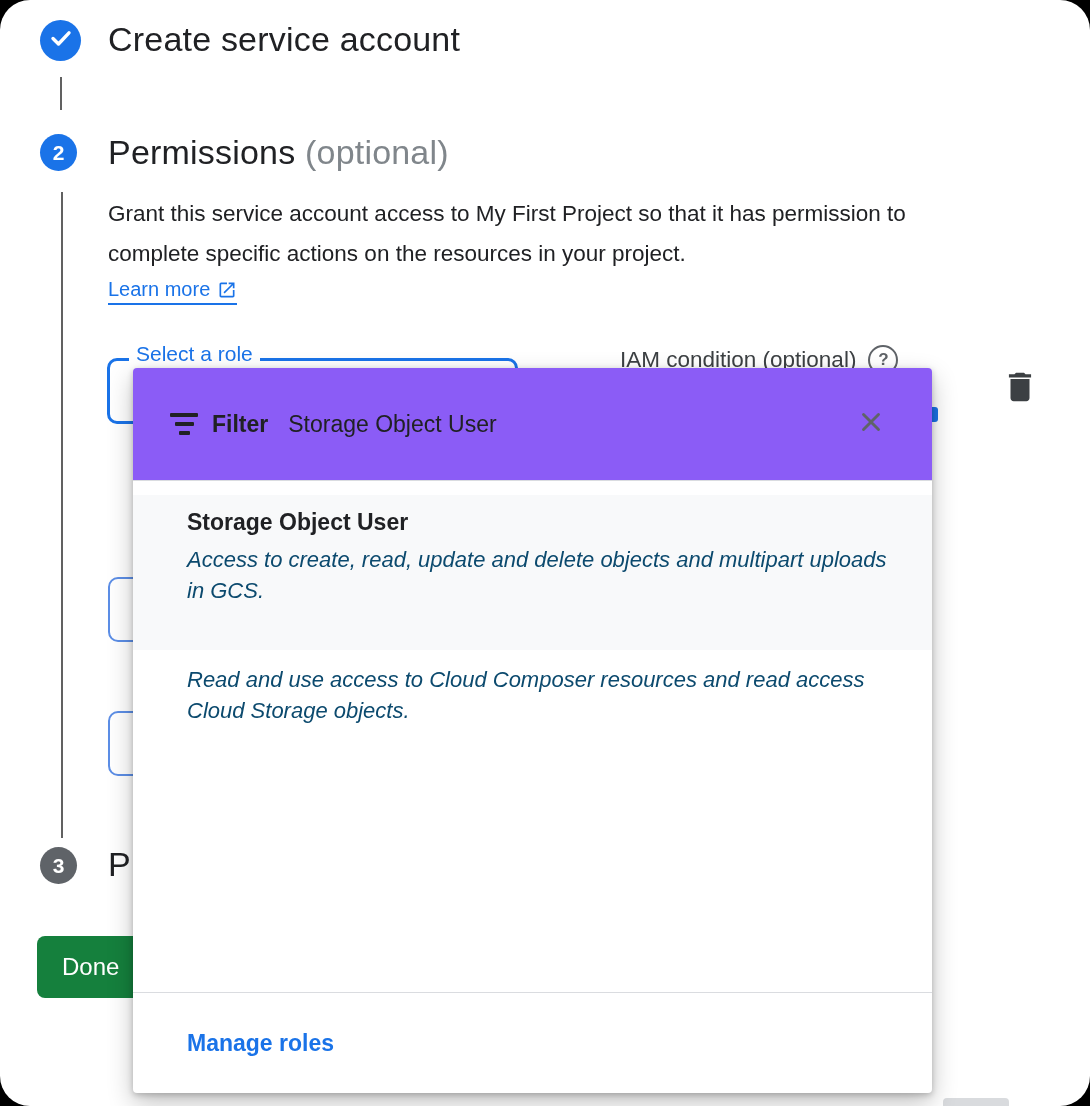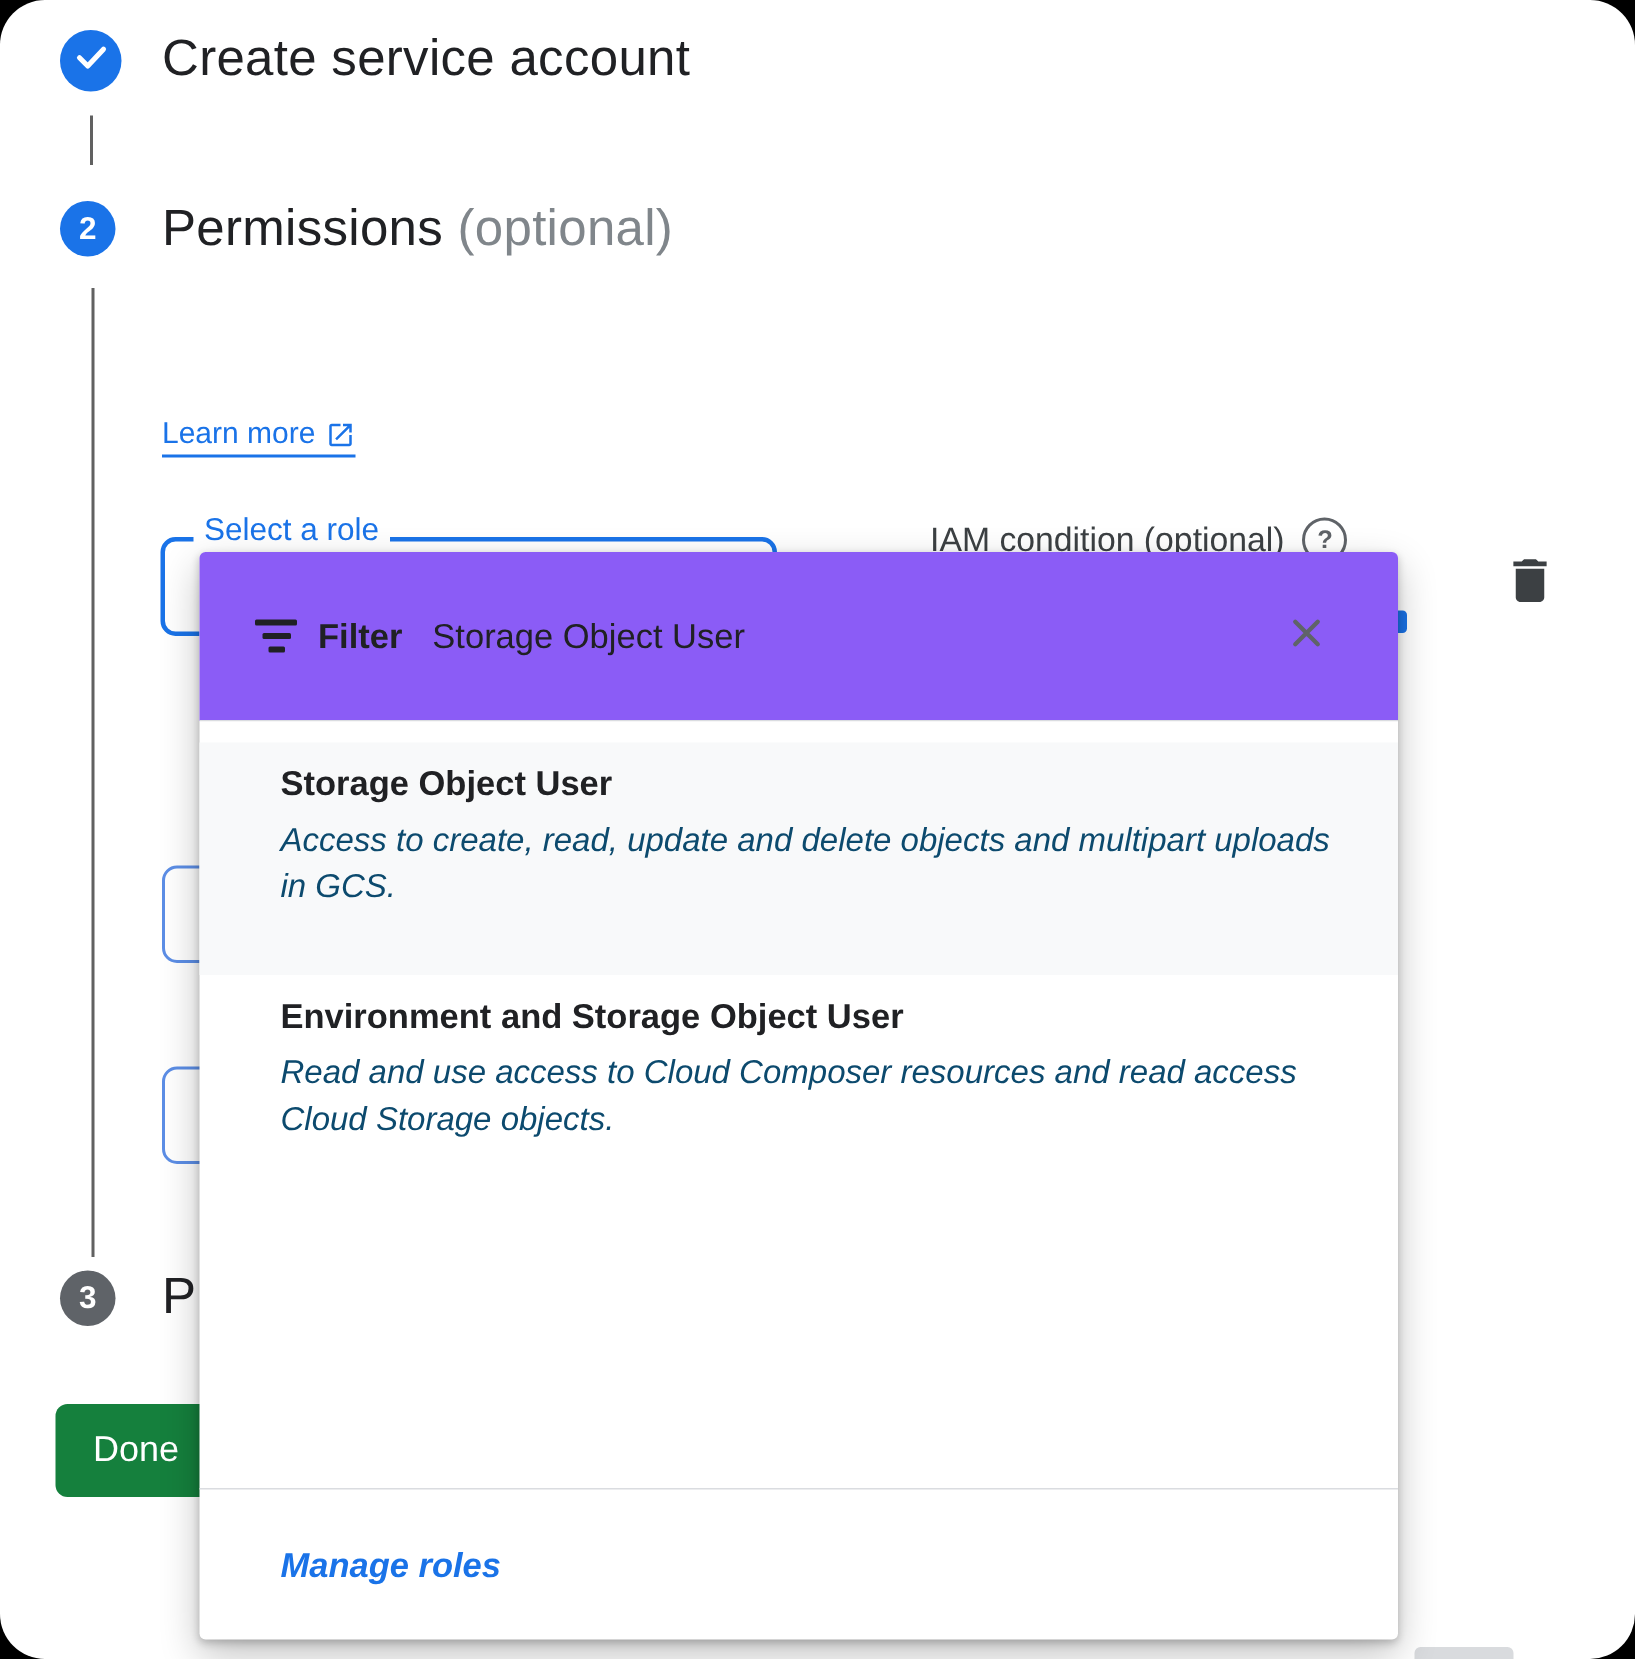--- a/index.html
+++ b/index.html
@@ -101,21 +101,21 @@
   .result{
     box-sizing:border-box;
     padding:14px 40px 0 54px;height:155px;cursor:pointer;
   }
   .result.hl{background:#f8f9fa;}
   .result-title{font-size:23px;font-weight:600;color:#202124;margin:0 0 8px 0;}
   .result-desc{font-size:22px;line-height:31px;color:#0c4a6e;max-width:710px;font-style:italic;}
   .panel-footer{
     position:absolute;left:0;right:0;bottom:0;height:100px;
     border-top:1px solid #dadce0;
-    display:flex;align-items:center;font-style:italic;
+    display:flex;align-items:center;
   }
   .manage-roles{
     margin-left:54px;color:#1a73e8;font-size:23px;font-weight:600;
     text-decoration:none;cursor:pointer;
   }
   .bottom-sliver{
     position:absolute;left:943px;top:1098px;width:66px;height:8px;
     background:#d9dbde;border-radius:4px 4px 0 0;
   }
 </style>
@@ -138,20 +138,21 @@
   <div class="step-circle circle-blue" style="left:40px;top:134px;width:37px;height:37px;">
     <span>2</span>
   </div>
   <div class="h1" style="left:108px;top:133px;">
     <span>Permissions</span>
     <span class="opt">(optional)</span>
   </div>
 
   <div class="vline" style="left:61px;top:192px;height:646px;"></div>
 
+  <div class="para">Grant this service account access to My First Project so that it has permission to complete specific actions on the resources in your project.</div>
 
   <a class="learn-more">
     <span>Learn more</span>
     <span style="display:flex;">
       <svg width="20" height="20" viewBox="0 0 24 24" fill="#1a73e8">
           <path d="M19 19H5V5h7V3H5c-1.1 0-2 .9-2 2v14c0 1.1.9 2 2 2h14c1.1 0 2-.9 2-2v-7h-2v7zM14 3v2h3.59l-9.83 9.83 1.41 1.41L19 6.41V10h2V3h-7z"></path>
         </svg>
     </span>
   </a>
 
@@ -204,21 +205,20 @@
         </span>
       </span>
     </div>
 
     <div class="list">
       <div class="result hl">
         <div class="result-title">Storage Object User</div>
         <div class="result-desc">Access to create, read, update and delete objects and multipart uploads in GCS.</div>
       </div>
       <div class="result">
-        <div class="result-title">Environment and Storage Object User</div>
         <div class="result-desc">Read and use access to Cloud Composer resources and read access Cloud Storage objects.</div>
       </div>
     </div>
 
     <div class="panel-footer">
       <a class="manage-roles">Manage roles</a>
     </div>
   </div>
 
 </div>

